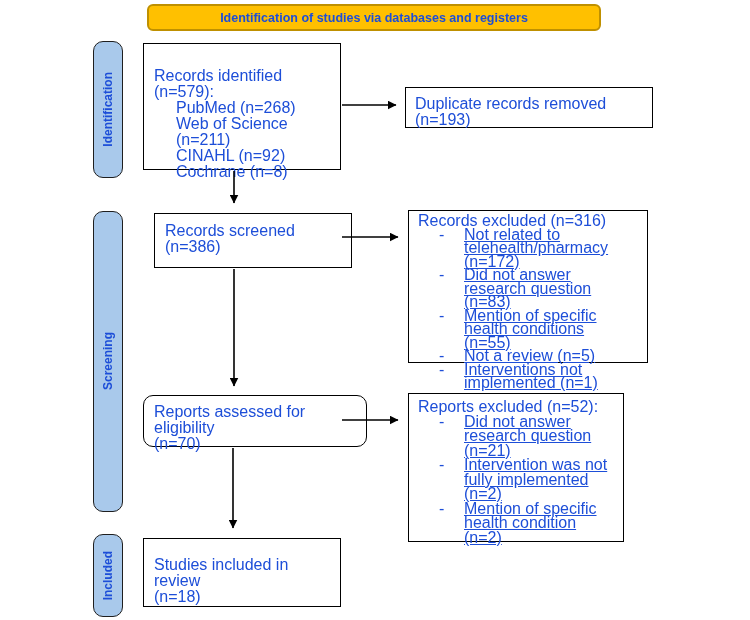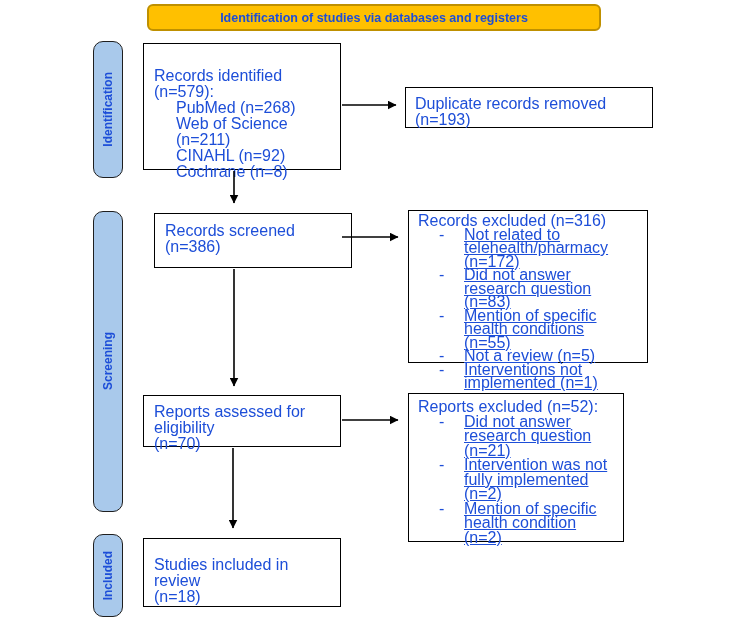--- a/index.html
+++ b/index.html
@@ -49,21 +49,21 @@
     position: absolute;
     background: #ffffff;
     border: 1.6px solid #000000;
     box-sizing: border-box;
     font-size: 16px;
     line-height: 16px;
   }
   .box-records-identified { left: 143px; top: 43px;  width: 198px; height: 127px; padding: 24px 6px 0 10px; }
   .box-records-identified .sub { padding-left: 22px; }
   .box-records-screened   { left: 154px; top: 213px; width: 198px; height: 55px;  padding: 9px 6px 0 10px; }
-  .box-reports-assessed   { left: 143px; top: 395px; width: 198px; height: 52px;  padding: 8px 6px 0 10px; }
+  .box-reports-assessed   { left: 143px; top: 395px; width: 224px; height: 52px;  padding: 8px 6px 0 10px; border-radius: 10px; }
   .box-studies-included   { left: 143px; top: 538px; width: 198px; height: 69px;  padding: 18px 6px 0 10px; }
 
   .box-duplicates-removed { left: 405px; top: 87px;  width: 248px; height: 41px;  padding: 8px 6px 0 9px; line-height: 15.5px; }
   .box-records-excluded   { left: 408px; top: 210px; width: 240px; height: 153px; padding: 3px 14px 0 9px; line-height: 13.5px; }
   .box-reports-excluded   { left: 408px; top: 393px; width: 216px; height: 149px; padding: 6px 14px 0 9px; line-height: 14.5px; }
 
   .bullets { margin: 0; padding: 0; list-style: none; }
   .bullet  { position: relative; padding-left: 46px; text-decoration: underline; }
   .bullet::before { content: "-"; position: absolute; left: 21px; }
 

